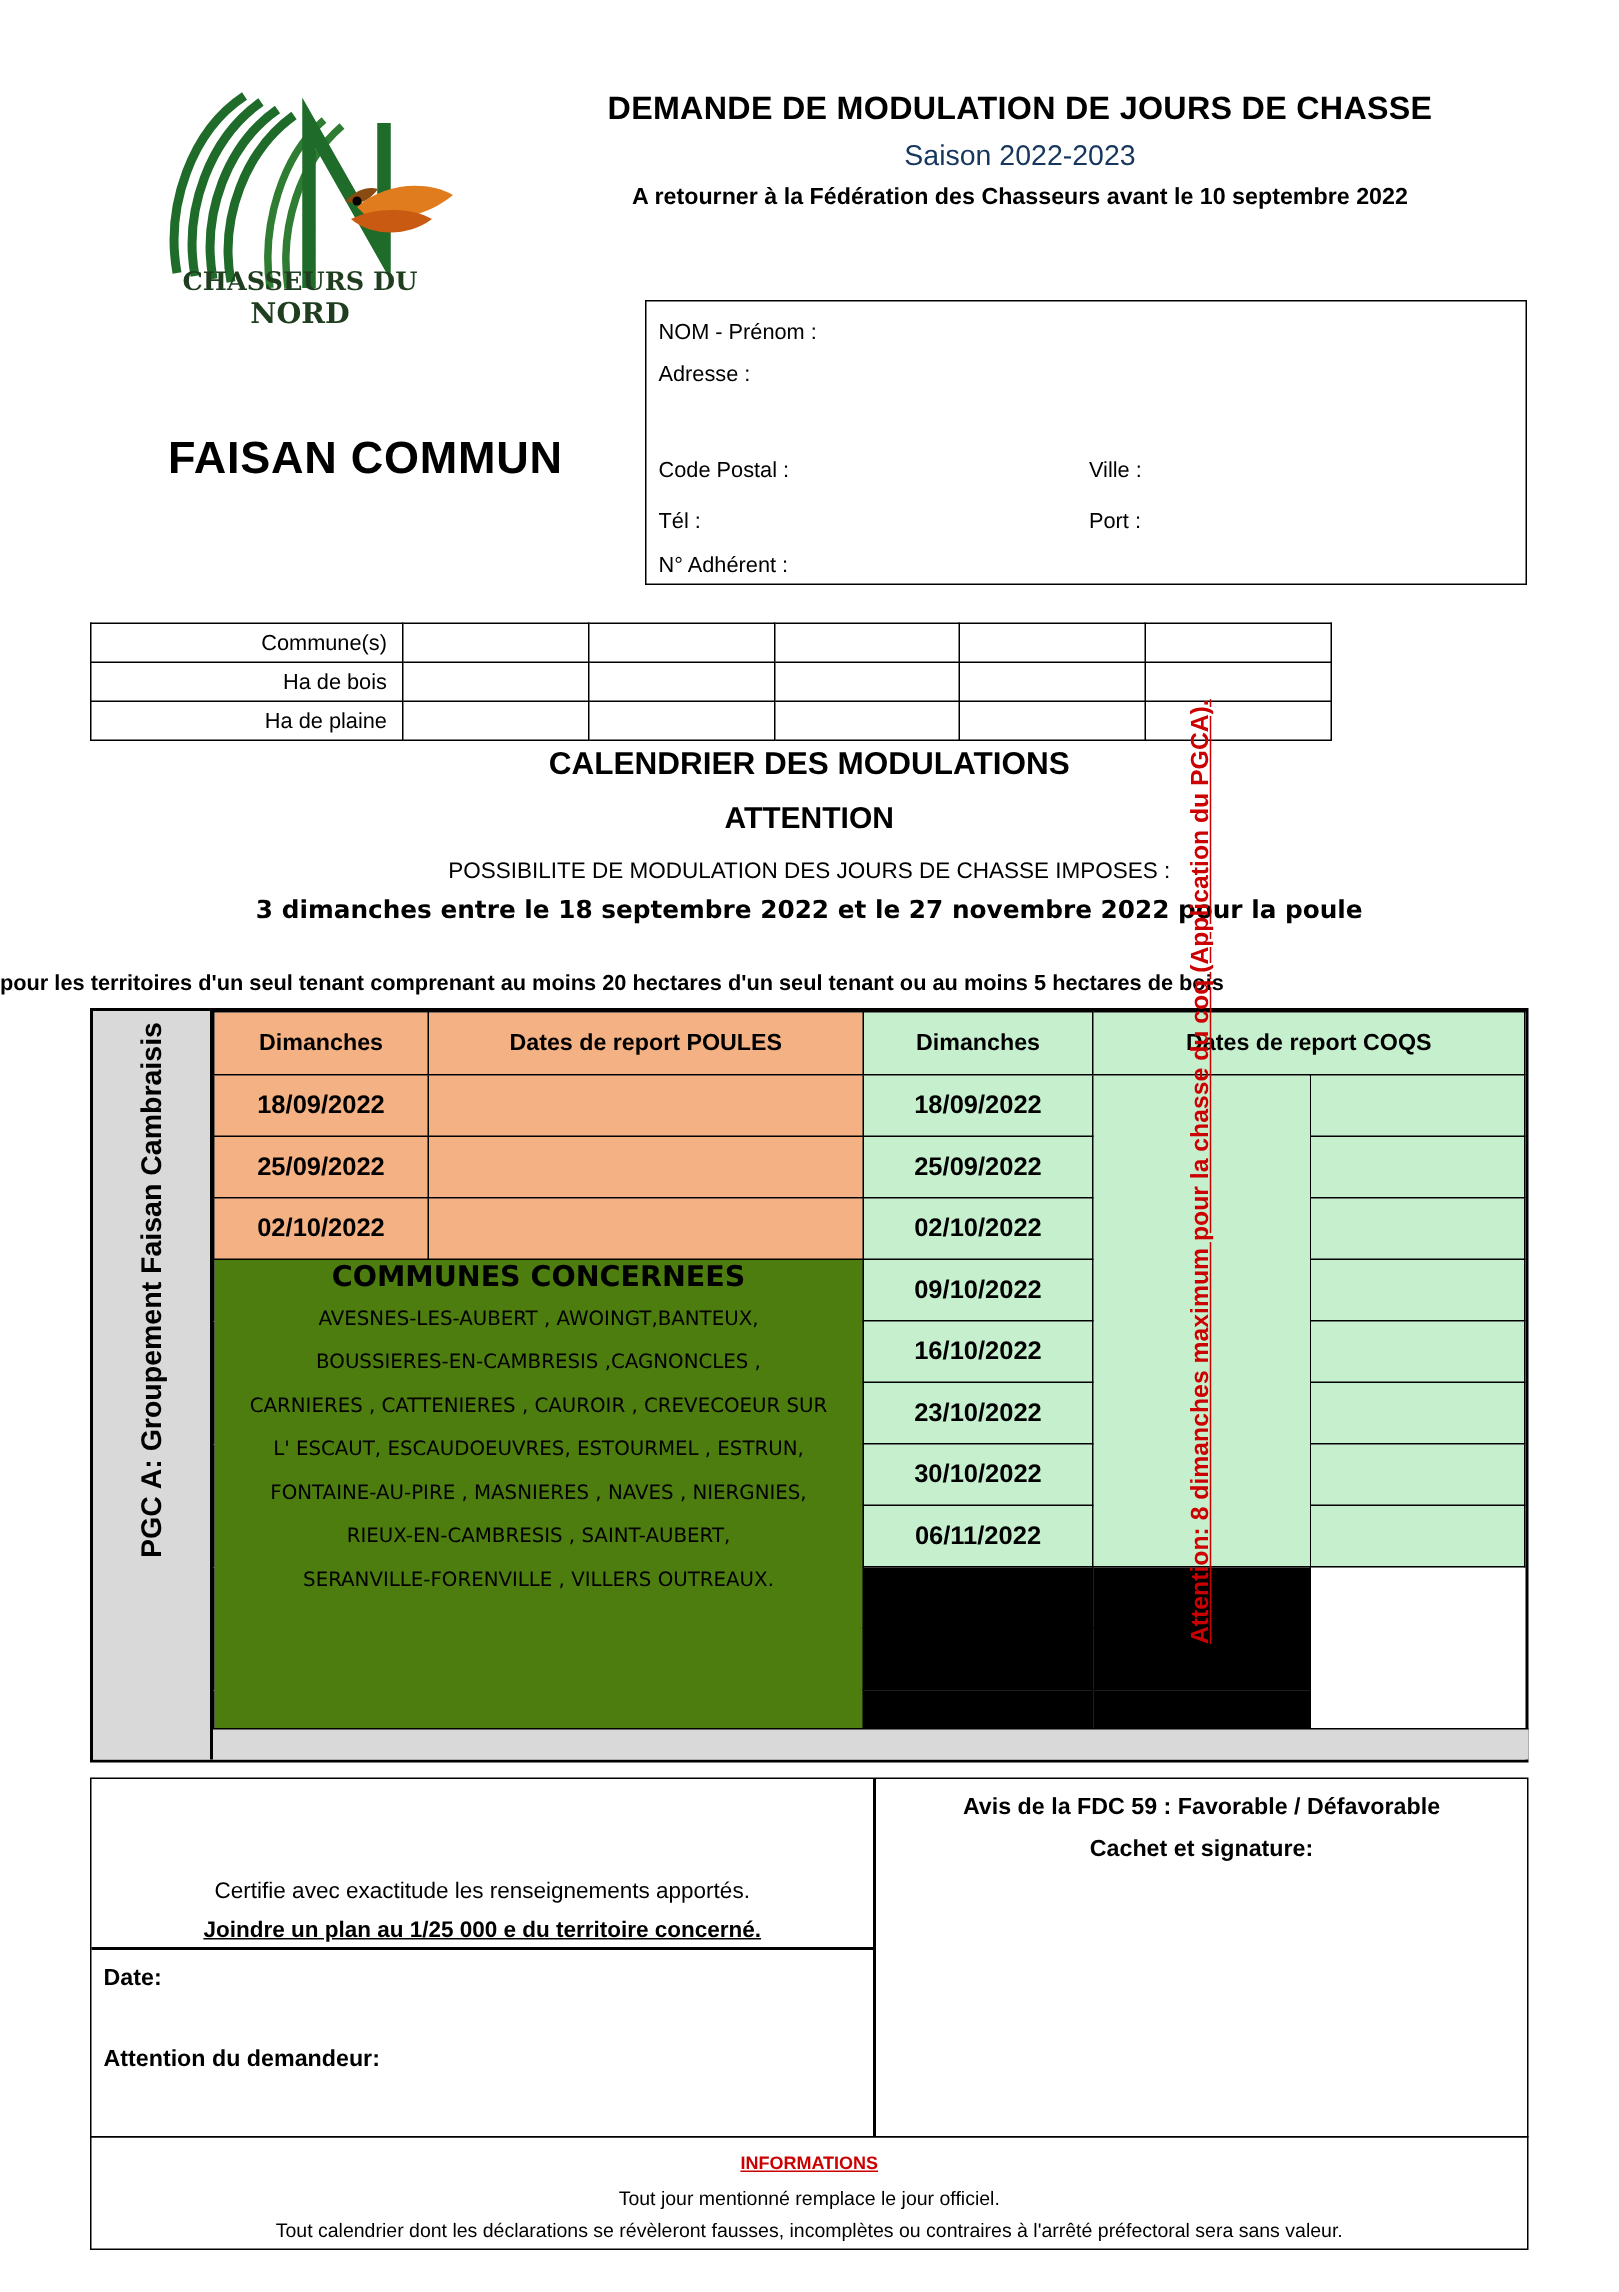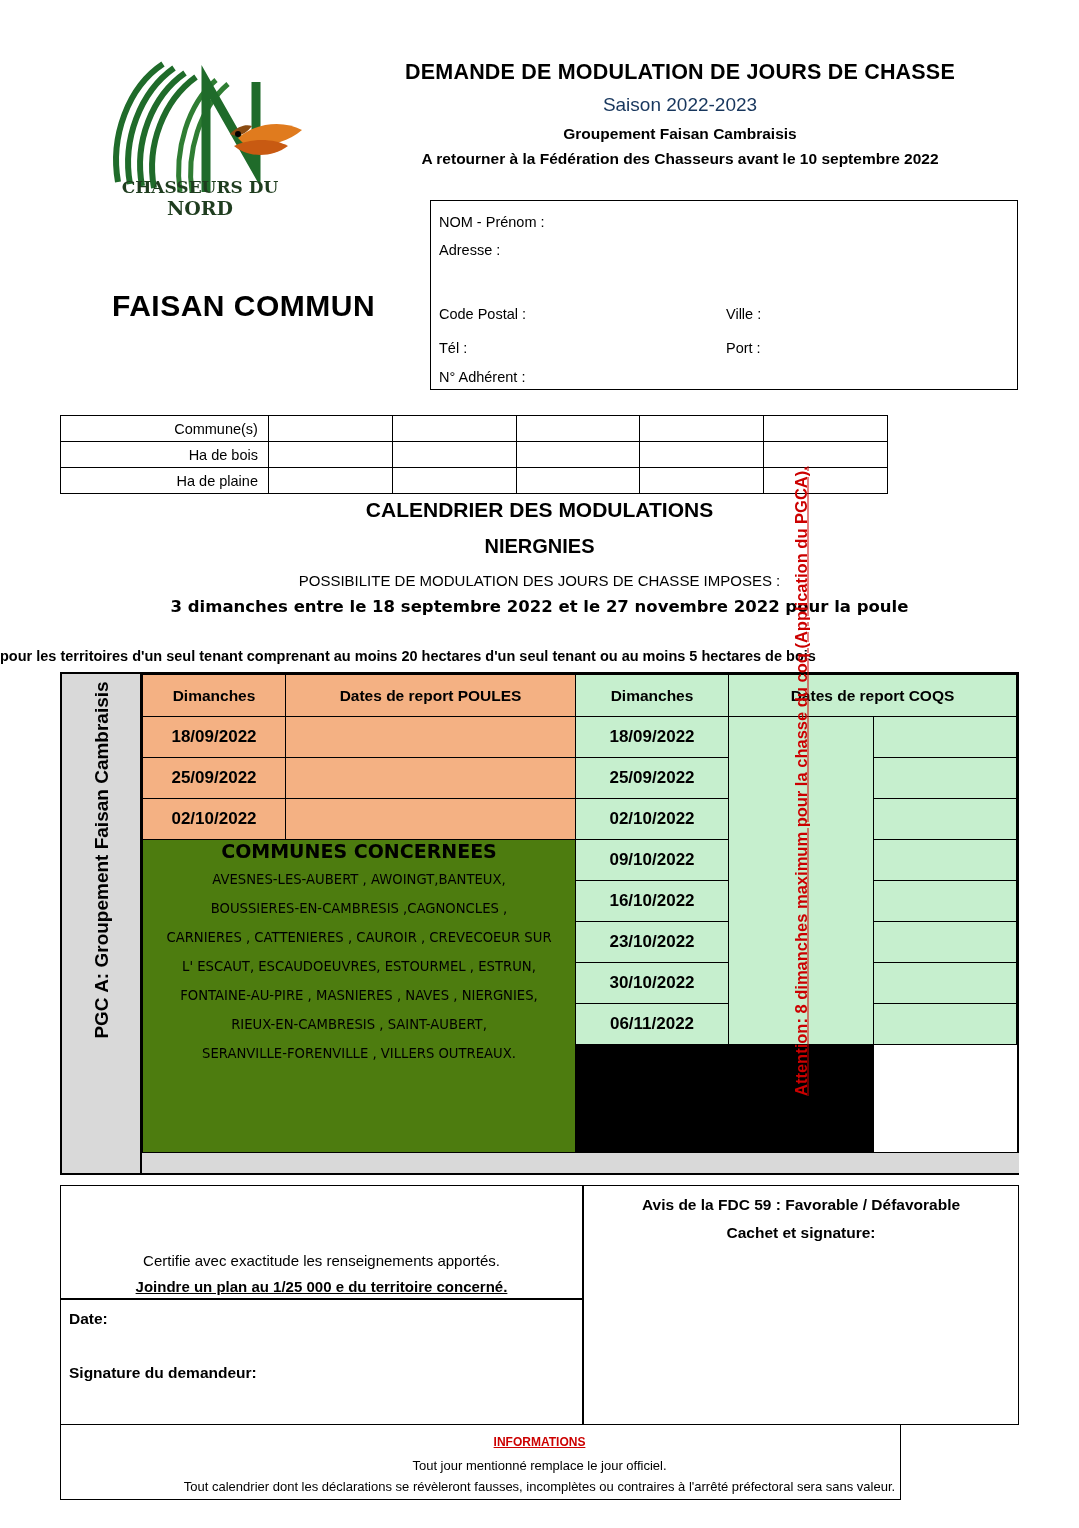--- a/index.html
+++ b/index.html
@@ -350,21 +350,21 @@
     width: 434px;
     text-align: center;
     font-size: 15.5px;
     font-weight: bold;
   }
 
   .info-box {
     position: absolute;
     left: 60px;
     top: 1424px;
-    width: 841px;
+    width: 959px;
     height: 76px;
     border: 1.6px solid #000;
     box-sizing: border-box;
   }
   .info-title {
     position: absolute;
     left: 0; top: 10px;
     width: 957px;
     text-align: center;
     font-size: 12px;
@@ -412,21 +412,20 @@
           <path d="M142 92 C150 84, 158 82, 164 84 C158 92, 150 96, 142 92 Z" fill="#8a4b12"></path>
           <circle cx="150" cy="92" r="3" fill="#000"></circle>
         </g>
         <text x="112" y="151" font-family="DejaVu Serif, serif" font-size="17" font-weight="bold" fill="#1f3d1f" text-anchor="middle">CHASSEURS DU</text>
         <text x="112" y="173" font-family="DejaVu Serif, serif" font-size="19" font-weight="bold" fill="#1f3d1f" text-anchor="middle">NORD</text>
       </svg>
     </div>
     <div class="title-block">
       <div class="doc-title">DEMANDE DE MODULATION DE JOURS DE CHASSE</div>
       <div class="doc-season">Saison 2022-2023</div>
-      <div class="doc-group">Groupement Faisan Cambraisis</div>
       <div class="doc-return">A retourner à la Fédération des Chasseurs avant le 10 septembre 2022</div>
     </div>
   </div>
 
   <div class="ident-box">
     <div class="ident-line il-nom">NOM - Prénom :</div>
     <div class="ident-line il-adr">Adresse :</div>
     <div class="ident-line il-cp">Code Postal :</div>
     <div class="ident-line il-ville">Ville :</div>
     <div class="ident-line il-tel">Tél :</div>
@@ -459,21 +458,21 @@
       <td class="cell"></td>
       <td class="cell"></td>
       <td class="cell"></td>
       <td class="cell"></td>
       <td class="cell"></td>
     </tr>
   </tbody>
     </table>
 
   <div class="cal-title">CALENDRIER DES MODULATIONS</div>
-  <div class="cal-attention">NIERGNIES</div>
+  <div class="cal-attention">ATTENTION</div>
   <div class="cal-possib">POSSIBILITE DE MODULATION DES JOURS DE CHASSE IMPOSES :</div>
   <div class="cal-l1">3 dimanches entre le 18 septembre 2022 et le 27 novembre 2022 pour la poule</div>
   <div class="cal-l3">pour les territoires d'un seul tenant comprenant au moins 20 hectares d'un seul tenant ou au moins 5 hectares de bois</div>
 
   <div class="cal-wrap">
     <div class="sidecol">
       <div class="sidecol-text">PGC A: Groupement Faisan Cambraisis</div>
     </div>
 
     <table class="cal-table">
@@ -553,21 +552,21 @@
       </table>
     <div class="bottom-strip"></div>
   </div>
 
   <div class="bottom-box">
     <div class="bb-divider"></div>
     <div class="bb-left-line"></div>
     <div class="certifie">Certifie avec exactitude les renseignements apportés.</div>
     <div class="joindre">Joindre un plan au 1/25 000 e du territoire concerné.</div>
     <div class="date-lbl">Date:</div>
-    <div class="sign-lbl">Signature du demandeur:</div>
+    <div class="sign-lbl">Attention du demandeur:</div>
     <div class="avis">Avis de la FDC 59 : Favorable / Défavorable</div>
     <div class="cachet">Cachet et signature:</div>
   </div>
 
   <div class="info-box">
     <div class="info-title">INFORMATIONS</div>
     <div class="info-l1">Tout jour mentionné remplace le jour officiel.</div>
     <div class="info-l2">Tout calendrier dont les déclarations se révèleront fausses, incomplètes ou contraires à l'arrêté préfectoral sera sans valeur.</div>
   </div>
 

